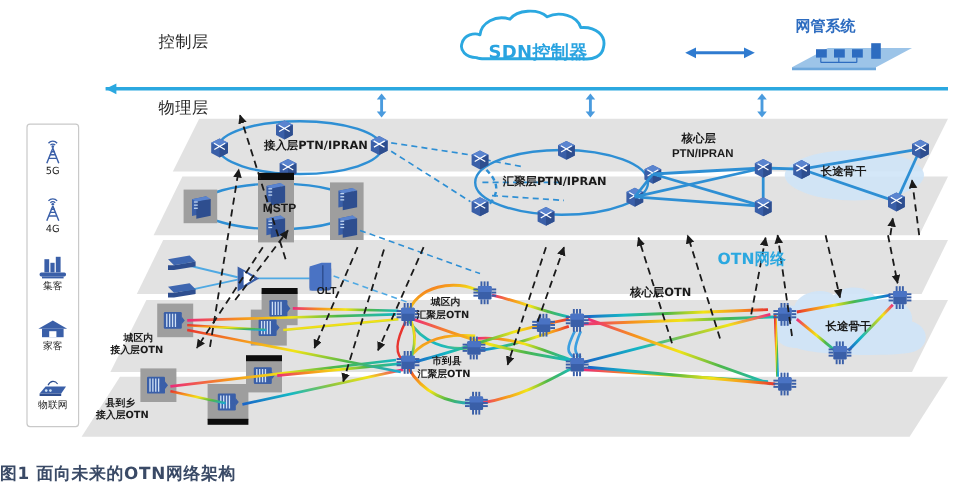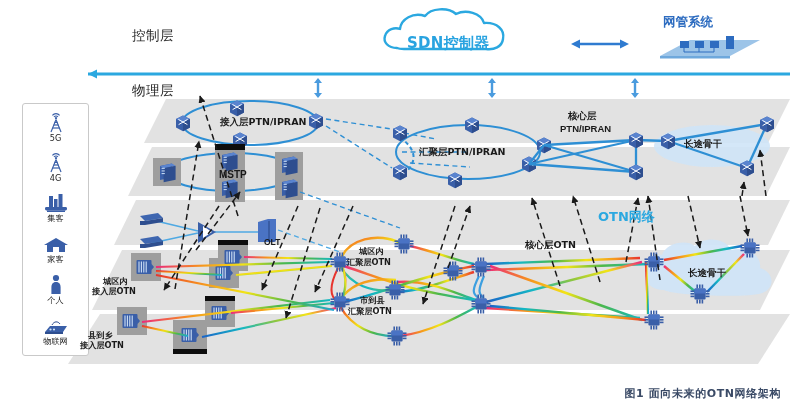--- a/index.html
+++ b/index.html
@@ -12,24 +12,24 @@
   .cjk{font-family:"DejaVu Sans","Liberation Sans",sans-serif;}
   .layer-title{font-size:13.5px;color:#262626;font-weight:400;letter-spacing:.5px;margin-left:44px;}
   .net-title{font-size:13px;color:#2BA8E0;font-weight:700;}
   .sdn-title{font-size:15px;color:#29A3E0;font-weight:700;letter-spacing:.3px;}
   .nms-title{font-size:12.5px;color:#2D6CC0;font-weight:700;}
   .ring-lbl{font-size:9.5px;color:#1a1a1a;font-weight:700;}
   .node-lbl{font-size:8.2px;color:#1a1a1a;font-weight:700;text-align:right;}
   .mstp-lbl{font-size:10px;color:#1a1a1a;font-weight:700;}
   .olt-lbl{font-size:8.5px;color:#1a1a1a;font-weight:700;}
   .bb-lbl{font-size:9.5px;color:#1a1a1a;font-weight:700;}
-  .caption{position:absolute;width:781px;text-align:right;font-size:11px;
+  .caption{position:absolute;width:781px;text-align:left;font-size:14px;
            color:#3a4a66;font-weight:700;letter-spacing:.6px;}
   
-  #legend{position:absolute;left:22px;top:103px;width:67px;height:253px;
+  #legend{position:absolute;left:22px;top:103px;width:44px;height:253px;
           border:1px solid #c9c9c9;border-radius:3px;background:#fff;
           box-sizing:border-box;display:flex;flex-direction:column;
           align-items:center;justify-content:space-around;padding:3px 0;}
   .lg-item{display:flex;flex-direction:column;align-items:center;width:100%;}
   .lg-item .ic{height:21px;display:flex;align-items:flex-end;justify-content:center;}
   .lg-item .tx{font-size:8.2px;color:#1d1d1d;margin-top:0px;
                font-family:"DejaVu Sans","Liberation Sans",sans-serif;font-weight:400;}
 </style>
 </head>
 <body>
@@ -471,29 +471,20 @@
     <span class="ic">
       <svg width="26" height="18" viewBox="0 0 26 18">
         <path d="M13,2 L25,9 L1,9 Z" fill="#3A5FA8"></path>
         <rect x="4" y="9" width="18" height="7" fill="#3A5FA8"></rect>
         <rect x="10" y="11" width="6" height="5" fill="#ffffff"></rect>
       </svg>
     </span>
     <span class="tx cjk">家客</span>
   </div>
 
-  <div class="lg-item">
-    <span class="ic">
-      <svg width="14" height="21" viewBox="0 0 14 21">
-        <circle cx="7" cy="4" r="3.1" fill="#3A5FA8"></circle>
-        <path d="M7,8 C10.4,8 11.6,10.4 11.6,13.6 L11.6,20 L2.4,20 L2.4,13.6 C2.4,10.4 3.6,8 7,8 Z" fill="#3A5FA8"></path>
-      </svg>
-    </span>
-    <span class="tx cjk">个人</span>
-  </div>
 
   <div class="lg-item">
     <span class="ic">
       <svg width="30" height="16" viewBox="0 0 30 16">
         <path d="M4,12 L9,6 L26,6 L22,12 Z" fill="#3A5FA8"></path>
         <path d="M4,12 L22,12 L22,14 L4,14 Z" fill="#2E4E8F"></path>
         <g stroke="#2E4E8F" stroke-width="1" fill="none">
           <path d="M11,5 C13,1 17,1 19,4"></path>
         </g>
         <circle cx="9.5" cy="9.5" r="1.1" fill="#CFE4F7"></circle>

